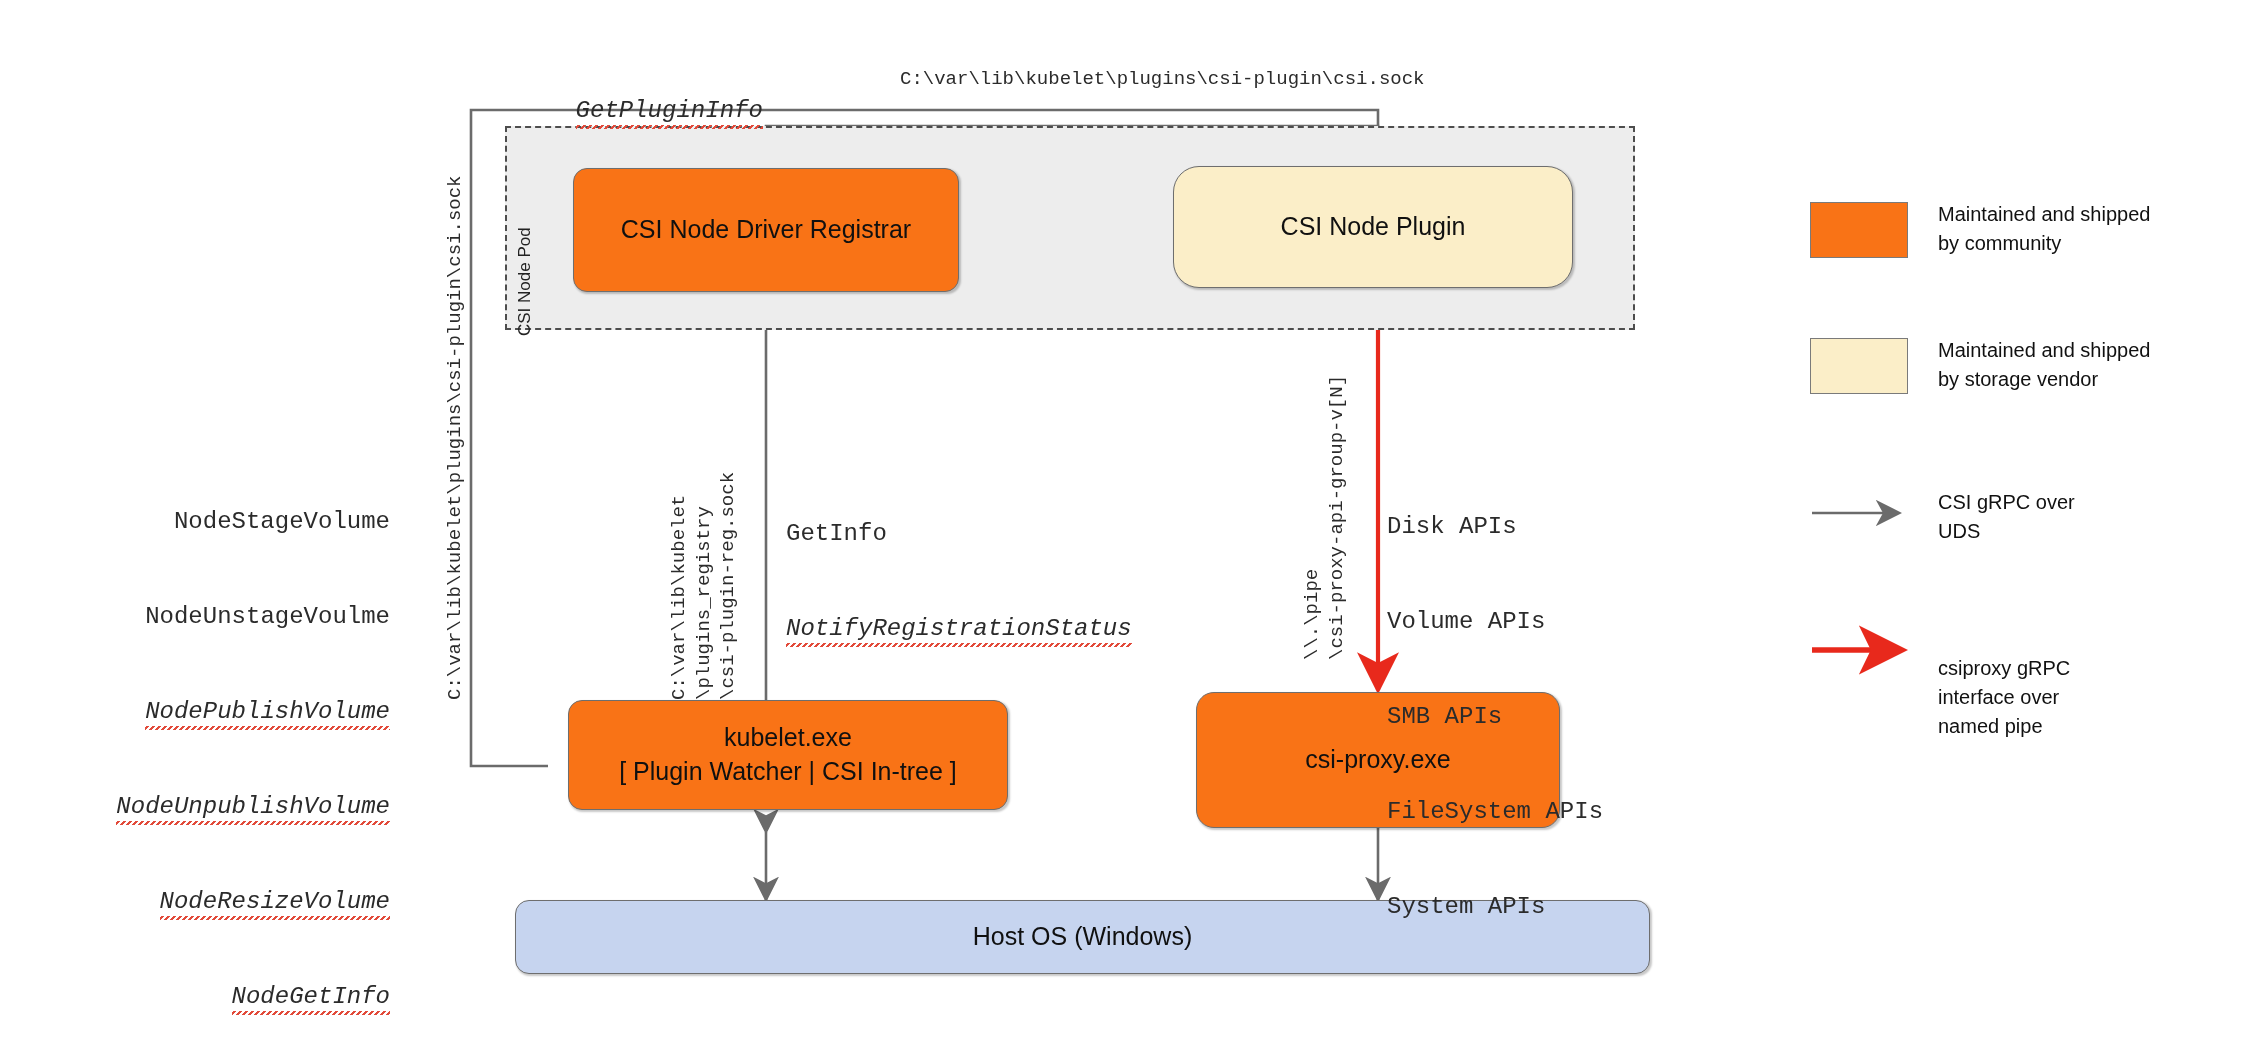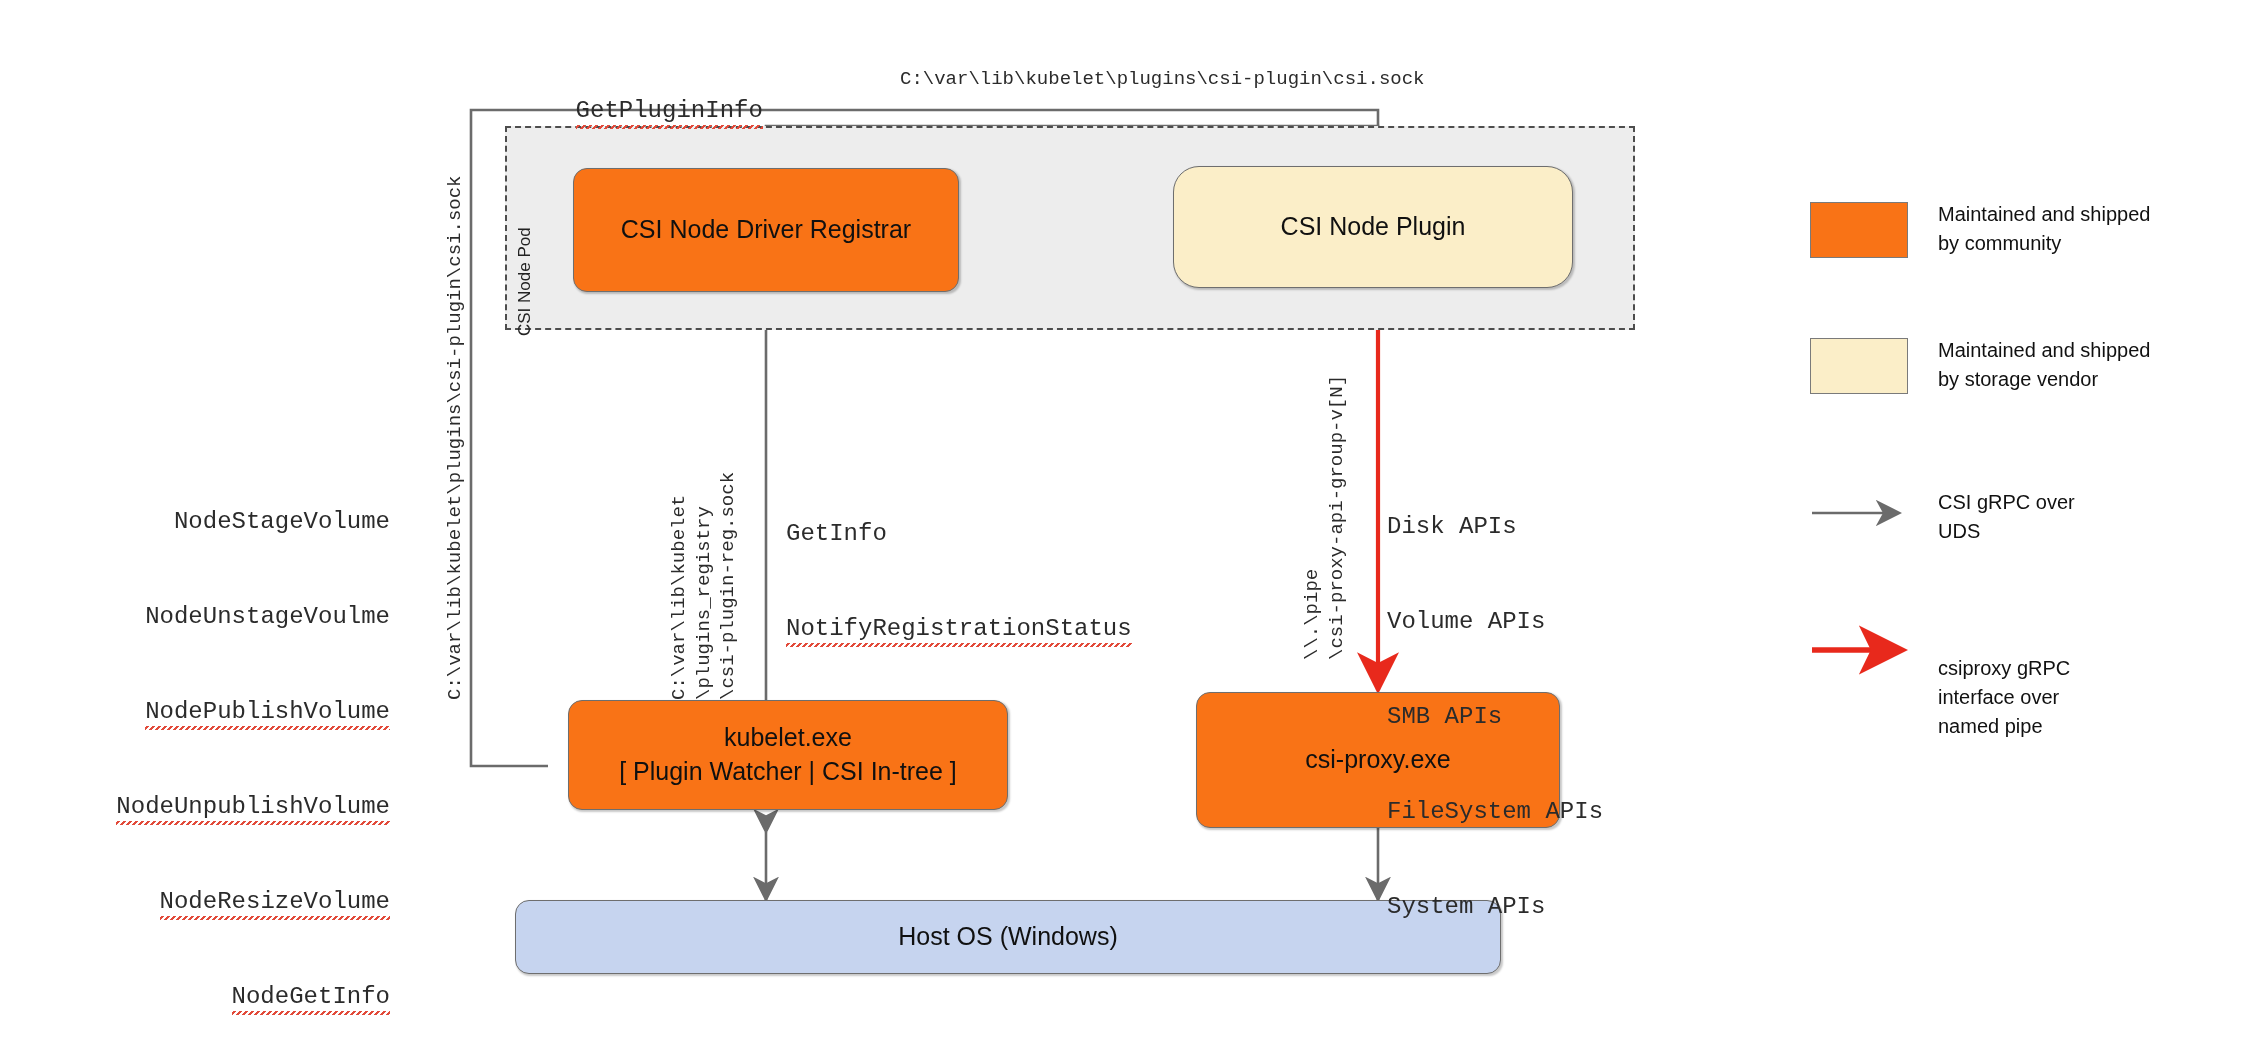--- a/index.html
+++ b/index.html
@@ -44,20 +44,21 @@
   }
   .mono.tiny{font-size:19px;}
 
   .sq{
     background-image:repeating-linear-gradient(
       -45deg,#e24a3a 0 2px,transparent 2px 4px);
     background-repeat:repeat-x;
     background-size:6px 4px;
     background-position:left bottom;
     padding-bottom:5px;
+    font-style:italic;
   }
 
   
   .vmono{
     position:absolute;
     font-family:"Liberation Mono",monospace;
     font-size:19px;color:#2b2b2b;white-space:pre;line-height:1.3;
     transform-origin:left top;
     transform:rotate(-90deg);
   }
@@ -137,25 +138,25 @@
 
   <div class="node yellow" style="left:1173px;top:166px;width:400px;height:122px;border-radius:26px;">
     <span>CSI Node Plugin</span>
   </div>
 
   <div class="node green" style="left:568px;top:700px;width:440px;height:110px;flex-direction:column;">
     <span>kubelet.exe</span>
     <span>[ Plugin Watcher | CSI In-tree ]</span>
   </div>
 
-  <div class="node green" style="left:1196px;top:692px;width:364px;height:136px;">
+  <div class="node green" style="left:1196px;top:692px;width:364px;height:136px;border-radius:18px;">
     <span>csi-proxy.exe</span>
   </div>
 
-  <div class="node blue" style="left:515px;top:900px;width:986px;height:74px;">
+  <div class="node blue" style="left:515px;top:900px;width:1135px;height:74px;">
     <span>Host OS (Windows)</span>
   </div>
 
   <div class="mono" style="left:518px;top:63px;">
     <span class="sq">GetPluginInfo</span>
   </div>
 
   <div class="mono tiny" style="left:900px;top:67px;">C:\var\lib\kubelet\plugins\csi-plugin\csi.sock</div>
 
   <div style="position:absolute;left:100px;top:443px;width:290px;text-align:right;">

